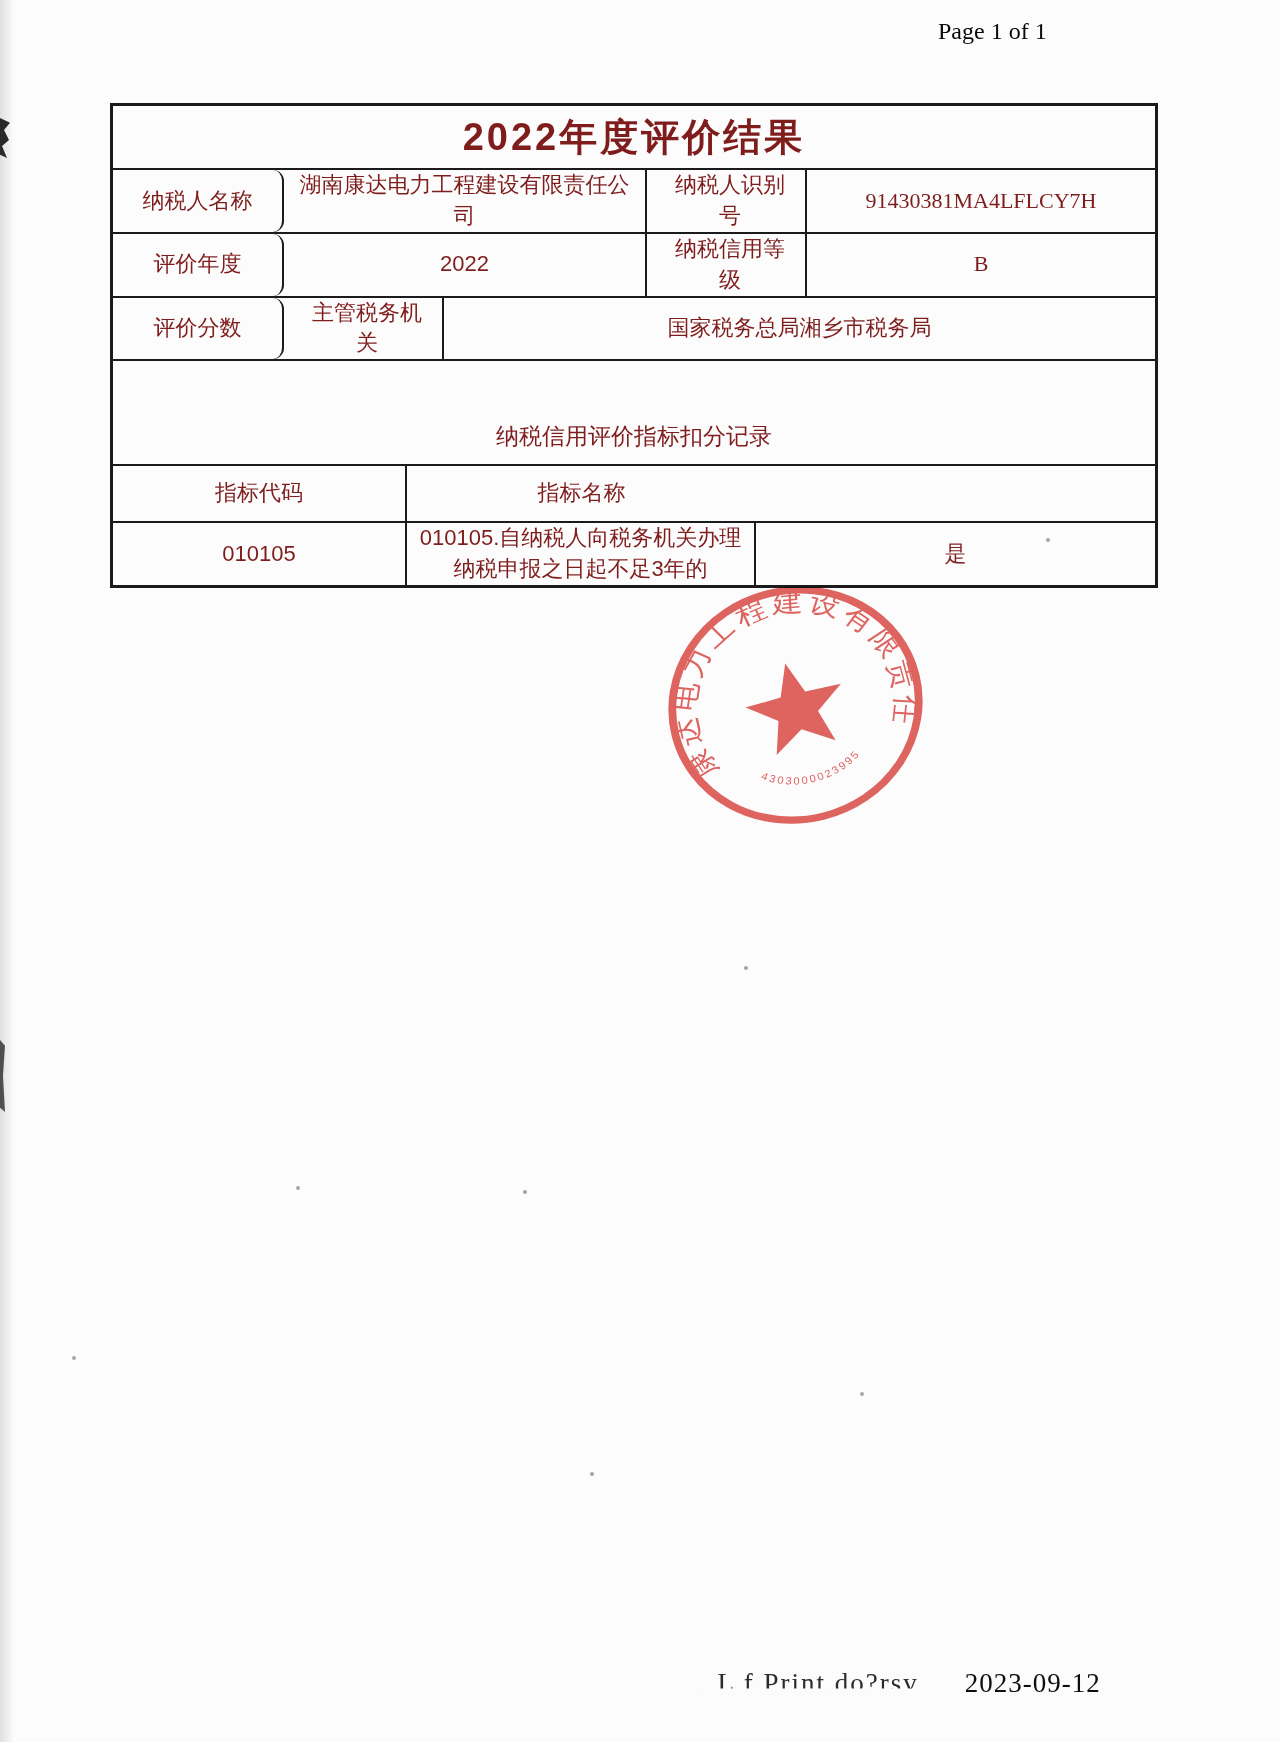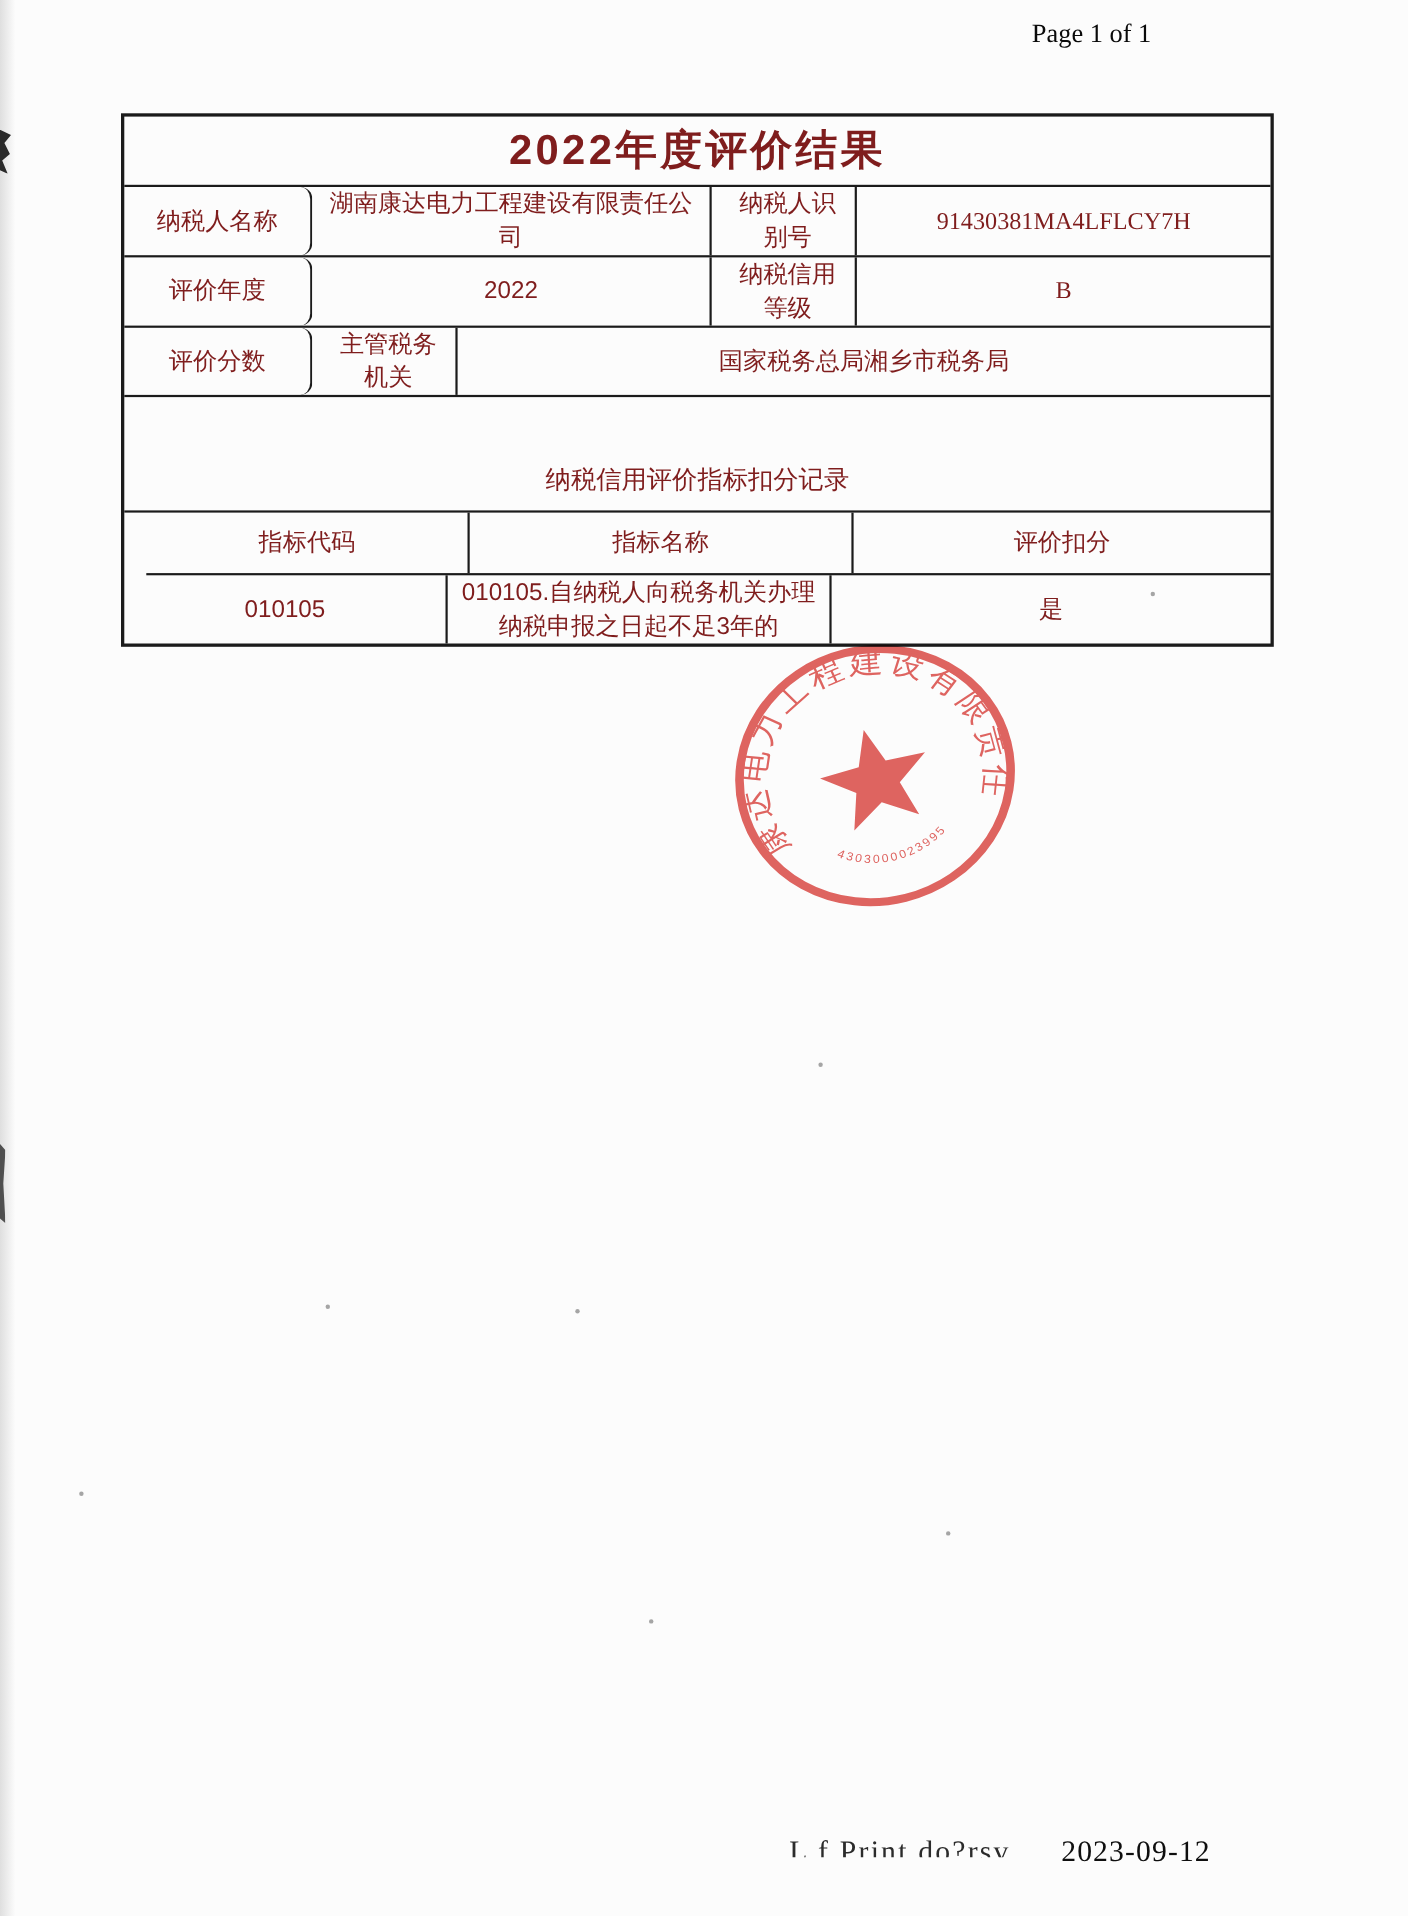--- a/index.html
+++ b/index.html
@@ -27,22 +27,22 @@
   .t-row:last-child{ border-bottom:none; flex:1; }
   .cell{
     display:flex; align-items:center; justify-content:center; text-align:center;
     font-size:22px; line-height:1.4; padding:0 12px; color:#7f1d1d;
     border-right:2px solid #1b1b1b;
   }
   .cell:last-child{ border-right:none; }
   .title-row{ height:75px; }
   .title-cell{ width:100%; font-size:38px; font-weight:600; letter-spacing:3px; border-right:none; }
   .r1{ height:74px; } .r2{ height:68px; } .r3{ height:72px; }
-  .sec{ height:66px;margin-top:48px; } .colhead{ height:67px;margin-left:20px; }
-  .c1{ width:171px;border-radius:11px; } .c2{ width:363px; } .c3{ width:132px;padding-left:20px; } .c4{ flex:1;font-family:Liberation Serif, serif; }
+  .sec{ height:66px;margin-top:48px; } .colhead{ height:67px; }
+  .c1{ width:171px;border-radius:11px; } .c2{ width:363px; } .c3{ width:160px;padding-left:20px; } .c4{ flex:1;font-family:Liberation Serif, serif; }
   .b1{ width:294px; } .b2{ width:349px; } .b3{ flex:1; }
   .sec-cell{ width:100%; border-right:none; font-size:23px; }
   
   .seal{
     position:absolute; left:642px; top:578px; width:306px; height:250px;
     transform:rotate(-14deg) scaleX(1.08);
     opacity:.88; mix-blend-mode:multiply; pointer-events:none;
   }
   
   .footer-line{
@@ -91,21 +91,20 @@
       <div class="cell c4">国家税务总局湘乡市税务局</div>
     </div>
 
     <div class="t-row sec">
       <div class="cell sec-cell">纳税信用评价指标扣分记录</div>
     </div>
 
     <div class="t-row colhead">
       <div class="cell b1">指标代码</div>
       <div class="cell b2">指标名称</div>
-      <div class="cell b3">评价扣分</div>
     </div>
 
     <div class="t-row">
       <div class="cell b1">010105</div>
       <div class="cell b2">010105.自纳税人向税务机关办理纳税申报之日起不足3年的</div>
       <div class="cell b3">是</div>
     </div>
 
   </div>
 

